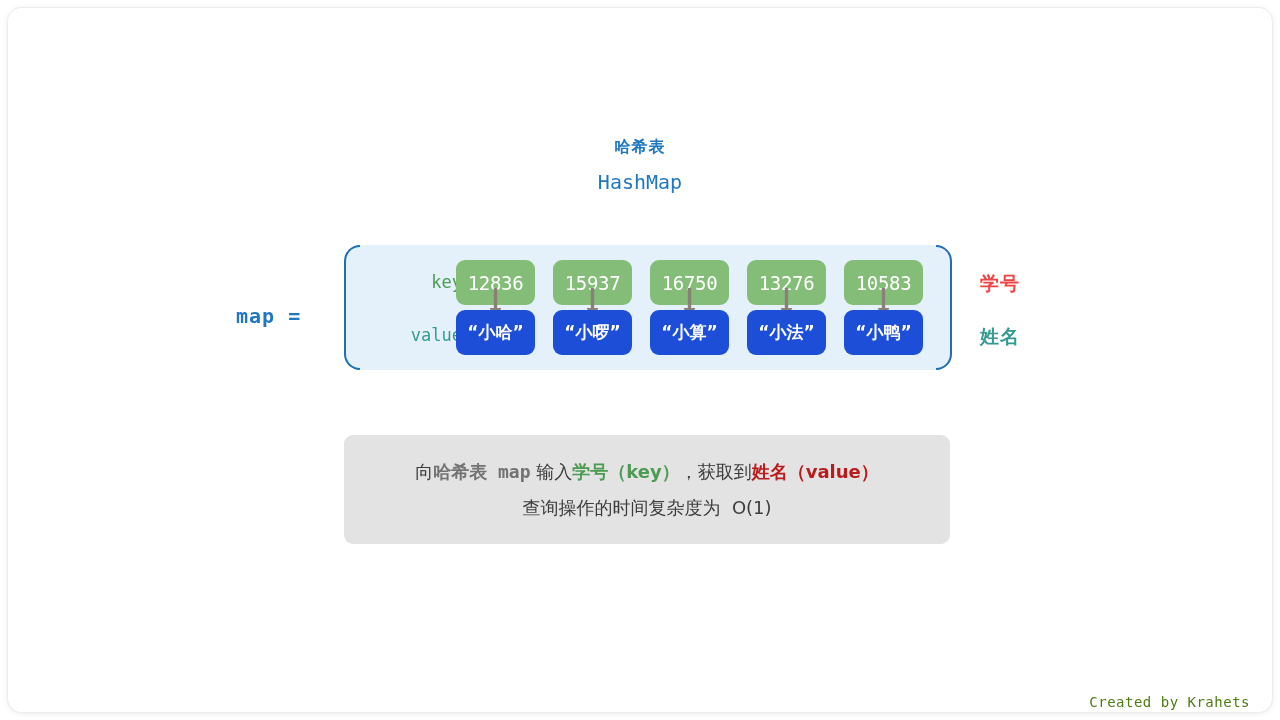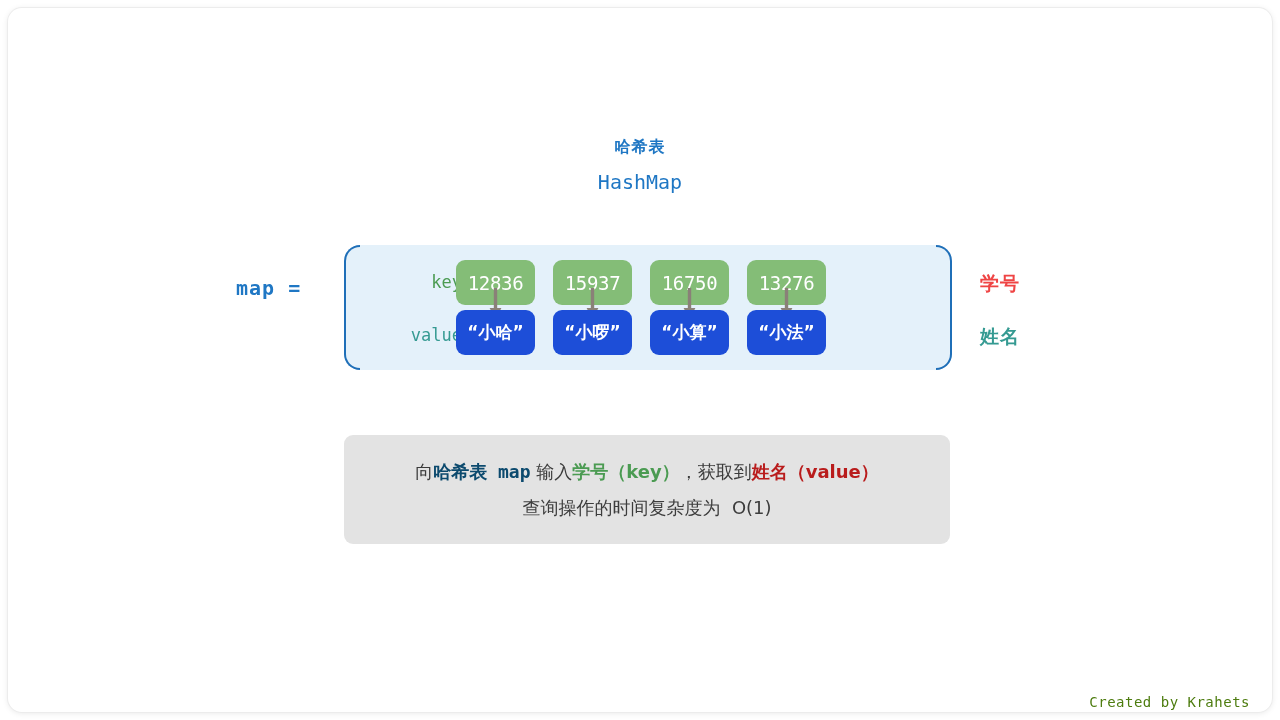--- a/index.html
+++ b/index.html
@@ -48,21 +48,21 @@
     font-size: 20px;
     color: #1f77c4;
     line-height: 27px;
     margin-top: 9px;
   }
 
   
   #map-label {
     position: absolute;
     left: 228px;
-    top: 268px;
+    top: 296px;
     width: 110px;
     text-align: left;
     font-family: "DejaVu Sans Mono", monospace;
     font-weight: bold;
     font-size: 20px;
     color: #1f77c4;
     letter-spacing: 1px;
   }
 
   
@@ -188,21 +188,21 @@
     justify-content: center;
     gap: 12px;
   }
   .caption-line {
     font-family: "DejaVu Sans", sans-serif;
     font-size: 18px;
     color: #3c3c3c;
     line-height: 24px;
     white-space: pre;
   }
-  .cap-blue  { color: #0c4a6e; font-weight: bold; }
+  .cap-blue  { color: #737373; font-weight: bold; }
   .cap-green { color: #4b9b52; font-weight: bold; }
   .cap-teal  { color: #b91c1c; font-weight: bold; }
   .cap-mono  { font-family: "DejaVu Sans Mono", monospace; }
 
   
   #footer-credit {
     position: absolute;
     right: 22px;
     bottom: 2px;
     font-family: "DejaVu Sans Mono", monospace;
@@ -263,20 +263,28 @@
 
       <div class="bucket">
         <div class="key-box">13276</div>
         <svg class="bucket-arrow" viewBox="0 0 15 32" xmlns="http://www.w3.org/2000/svg">
           <line x1="7.5" y1="0" x2="7.5" y2="22" stroke="#8a8078" stroke-width="3.4"></line>
           <polygon points="7.5,31 1.6,20 13.4,20" fill="#8a8078"></polygon>
         </svg>
         <div class="value-box">“小法”</div>
       </div>
 
+      <div class="bucket">
+        <div class="key-box">10583</div>
+        <svg class="bucket-arrow" viewBox="0 0 15 32" xmlns="http://www.w3.org/2000/svg">
+          <line x1="7.5" y1="0" x2="7.5" y2="22" stroke="#8a8078" stroke-width="3.4"></line>
+          <polygon points="7.5,31 1.6,20 13.4,20" fill="#8a8078"></polygon>
+        </svg>
+        <div class="value-box">“小鸭”</div>
+      </div>
 
     </div>
   </div>
 
   <div class="side-label" id="side-key">学号</div>
   <div class="side-label" id="side-value">姓名</div>
 
   <div id="caption-box">
     <div class="caption-line"><span>向</span><span class="cap-blue cap-mono">哈希表 map</span><span> 输入</span><span class="cap-green">学号（key）</span><span>，获取到</span><span class="cap-teal">姓名（value）</span></div>
     <div class="caption-line">查询操作的时间复杂度为  O(1)</div>

